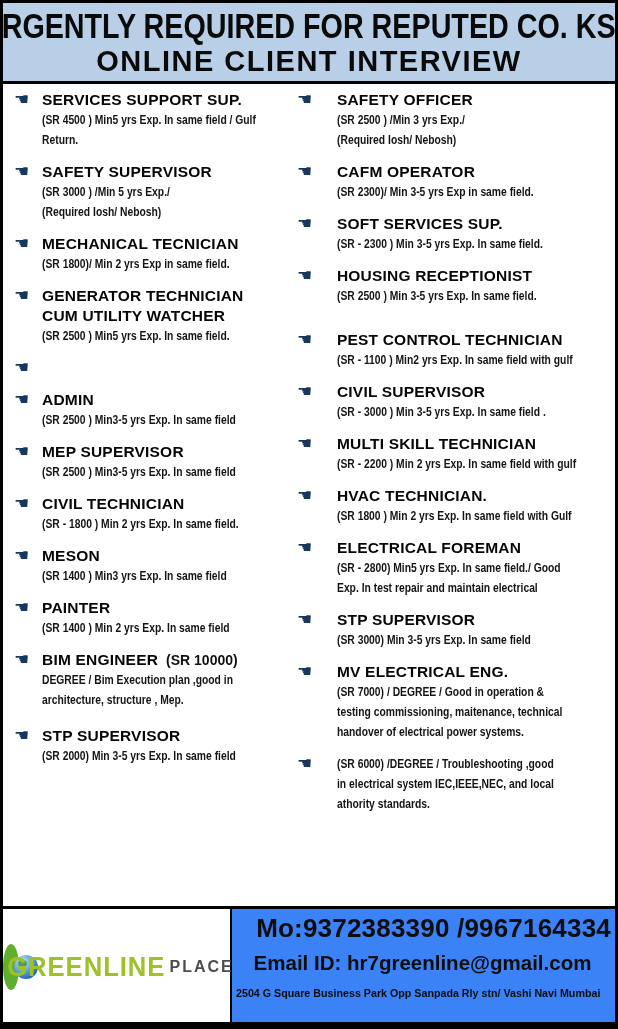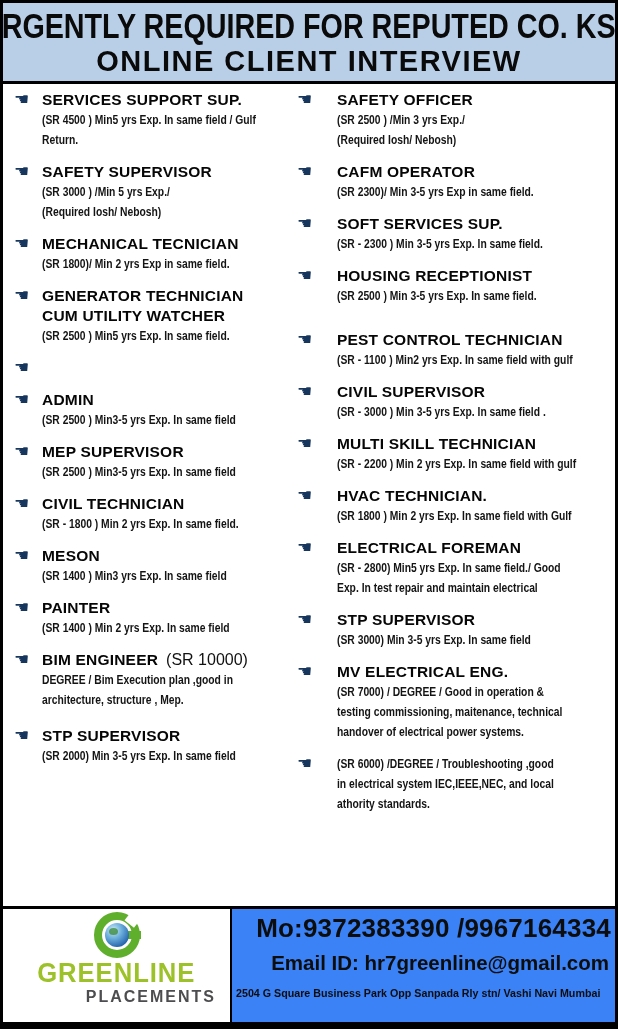--- a/index.html
+++ b/index.html
@@ -47,42 +47,42 @@
     text-align:left;padding-left:3px;
     user-select:none;
   }
   .col-right .bullet{flex:0 0 40px;padding-left:4px;}
   .job-body{flex:1;min-width:0;}
   .title-line{
     font-size:15.5px;font-weight:800;color:#060606;
     line-height:20px;letter-spacing:0.2px;white-space:nowrap;
   }
   .salary-inline{
-    font-size:16px;font-weight:400;color:#111;margin-left:8px;letter-spacing:0;
+    font-size:14px;font-weight:700;color:#111;margin-left:8px;letter-spacing:0;
   }
   .job-desc{margin-top:0;}
   .desc-line{
     font-size:12px;font-weight:700;color:#141414;line-height:20px;
     white-space:nowrap;transform:scaleX(0.86);transform-origin:0 50%;
   }
   
   .col-left .job:nth-child(9){margin-top:10px;}
   .col-left .job:nth-child(11){margin-top:4px;}
   .col-left .job:nth-child(12){margin-top:16px;}
   .col-right .job:nth-child(5){margin-top:24px;}
   
   .ftr{
     position:absolute;left:0;right:0;bottom:0;
     height:113px;
     display:flex;
     border-top:3px solid #000;
   }
   .logo-box{
     width:229px;background:#fff;border-right:2px solid #000;
-    display:flex;flex-direction:column;align-items:center;
+    display:flex;flex-direction:row;align-items:center;
     padding-top:3px;box-sizing:border-box;
   }
   .logo-mark{position:relative;width:46px;height:46px;margin-bottom:1px;}
   .logo-ring{
     position:absolute;inset:0;border-radius:50%;
     border:8px solid #5fae2c;box-sizing:border-box;
   }
   .logo-gap{
     position:absolute;width:12px;height:9px;background:#fff;
     right:2px;top:4px;transform:rotate(38deg);
@@ -112,21 +112,21 @@
     flex:1;background:#3b82f6;
     display:flex;flex-direction:column;
     padding:3px 4px 0 4px;box-sizing:border-box;overflow:hidden;
   }
   .mo-line{
     font-size:26px;font-weight:800;color:#0d0d0d;line-height:33px;
     text-align:right;white-space:nowrap;letter-spacing:0.2px;
   }
   .email-line{
     font-size:20.5px;font-weight:800;color:#0d0d0d;line-height:30px;
-    text-align:right;white-space:nowrap;padding-right:2px;margin-top:3px;
+    text-align:center;white-space:nowrap;padding-right:2px;margin-top:3px;
   }
   .addr-line{
     font-size:11.5px;font-weight:800;color:#0d0d0d;line-height:16px;
     white-space:nowrap;transform:scaleX(0.93);transform-origin:0 50%;
     margin-top:7px;
   }
 </style>
 </head>
 <body>
 

